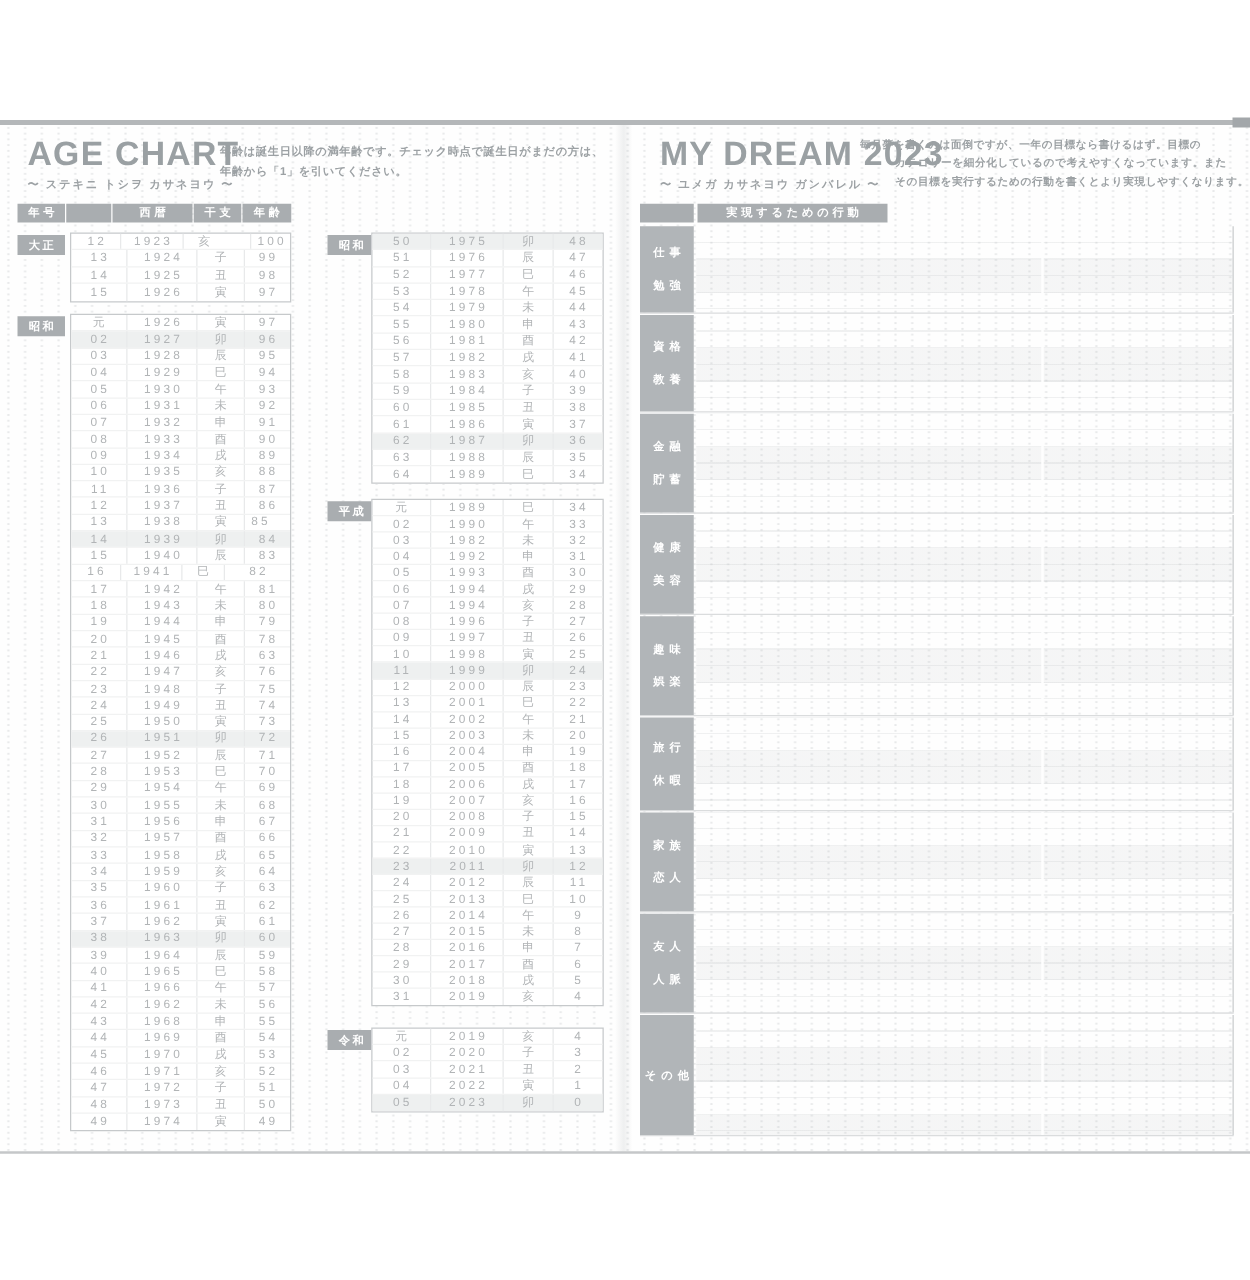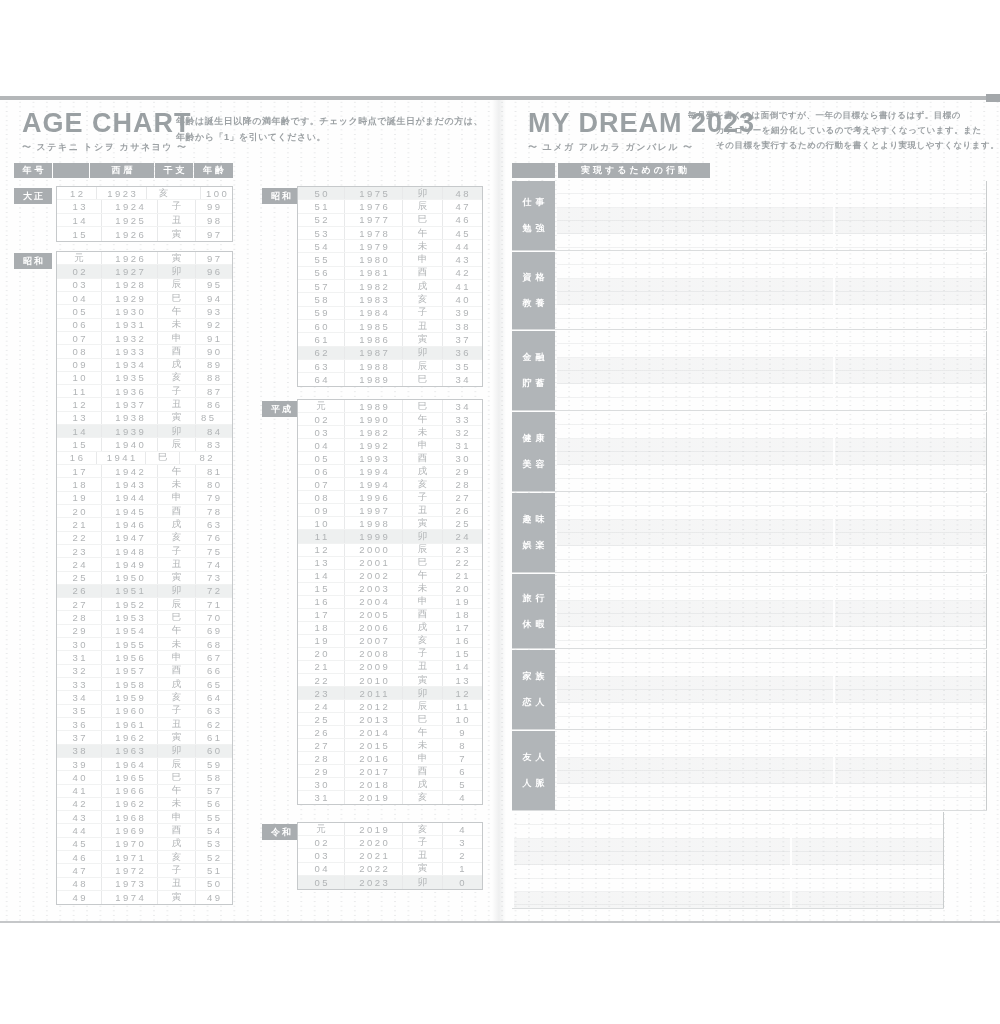--- a/index.html
+++ b/index.html
@@ -713,21 +713,21 @@
       <div class="age-row hl" style="height: 13.2px;">
         <div class="age-cell" style="width: 46px;">05</div>
         <div class="age-cell" style="width: 58px;">2023</div>
         <div class="age-cell" style="width: 40px;">卯</div>
         <div class="age-cell" style="width: 39px;">0</div>
       </div>
     </div>
   </div>
 
 <div class="page-title" style="left:528px;top:108px;">MY DREAM 2023</div>
-<div class="page-sub" style="left:528px;top:141px;">〜 ユメガ アルカラ ガンバレル 〜</div>
+<div class="page-sub" style="left:528px;top:141px;">〜 ユメガ カサネヨウ ガンバレル 〜</div>
 <div class="note" style="left:688px;top:108px;font-size:8.5px;line-height:15px;">毎月夢を書くのは面倒ですが、一年の目標なら書けるはず。目標の</div>
 <div class="note" style="left:716px;top:123px;font-size:8.5px;line-height:15px;">カテゴリーを細分化しているので考えやすくなっています。また</div>
 <div class="note" style="left:716px;top:138px;font-size:8.5px;line-height:15px;">その目標を実行するための行動を書くとより実現しやすくなります。</div>
 
 <div class="hdr rhdr" style="left:512px;top:163px;">
   <div class="hcell" style="width:43px;"></div>
   <div class="hcell" style="width:152px;">実現するための行動</div>
 </div>
 
 <div id="right-blocks">
@@ -805,18 +805,21 @@
       <div class="cat-cell">
         <div class="cat-line">友人</div>
         <div class="cat-line">人脈</div>
       </div>
       <div class="blk-content">
         <div class="sub-cell sub-goal"></div>
         <div class="sub-cell sub-action"></div>
       </div>
     </div>
     <div class="goal-block" style="left: 512px; top: 812px; height: 96px;">
+      <div class="cat-cell">
+        <div class="cat-line">その他</div>
+      </div>
       <div class="blk-content">
         <div class="sub-cell sub-goal"></div>
         <div class="sub-cell sub-action"></div>
       </div>
     </div>
   </div>
 
 </body></html>

